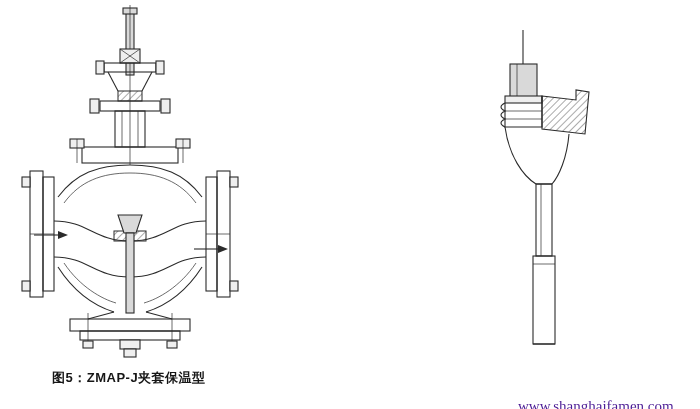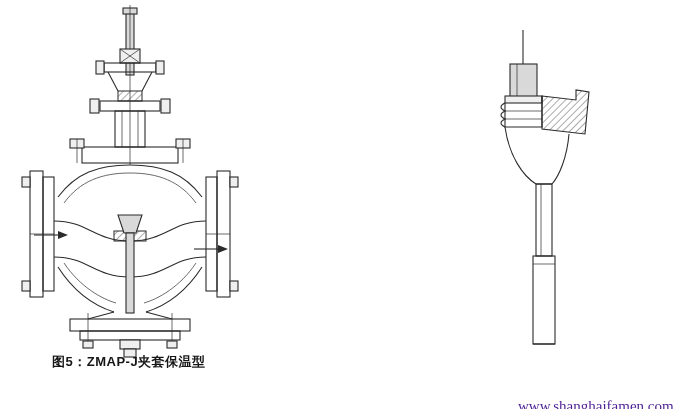--- a/index.html
+++ b/index.html
@@ -7,21 +7,21 @@
   body {
     width:700px; height:409px; background:#ffffff; position:relative;
     font-family:"Liberation Sans", sans-serif; overflow:hidden;
   }
   .stage { position:absolute; inset:0; }
   .fig { position:absolute; }
   .caption {
     position:absolute; font-size:13px; font-weight:700; color:#161616;
     white-space:nowrap; letter-spacing:0.5px;
   }
-  #caption-fig5 { left:52px; top:353px; }
+  #caption-fig5 { left:52px; top:369px; }
   #caption-fig6 { left:460px; top:369px; }
   .watermark {
     position:absolute; left:518px; top:398px;
     font-family:"Liberation Serif", serif;
     font-size:15px; color:#4c1d95; white-space:nowrap;
   }
   svg { position:absolute; display:block; }
   .ln { fill:none; stroke:#2b2b2b; stroke-width:1.1; }
   .lnthin { fill:none; stroke:#2b2b2b; stroke-width:0.7; }
   .fillg { fill:#d9d9d9; stroke:#2b2b2b; stroke-width:1.1; }

